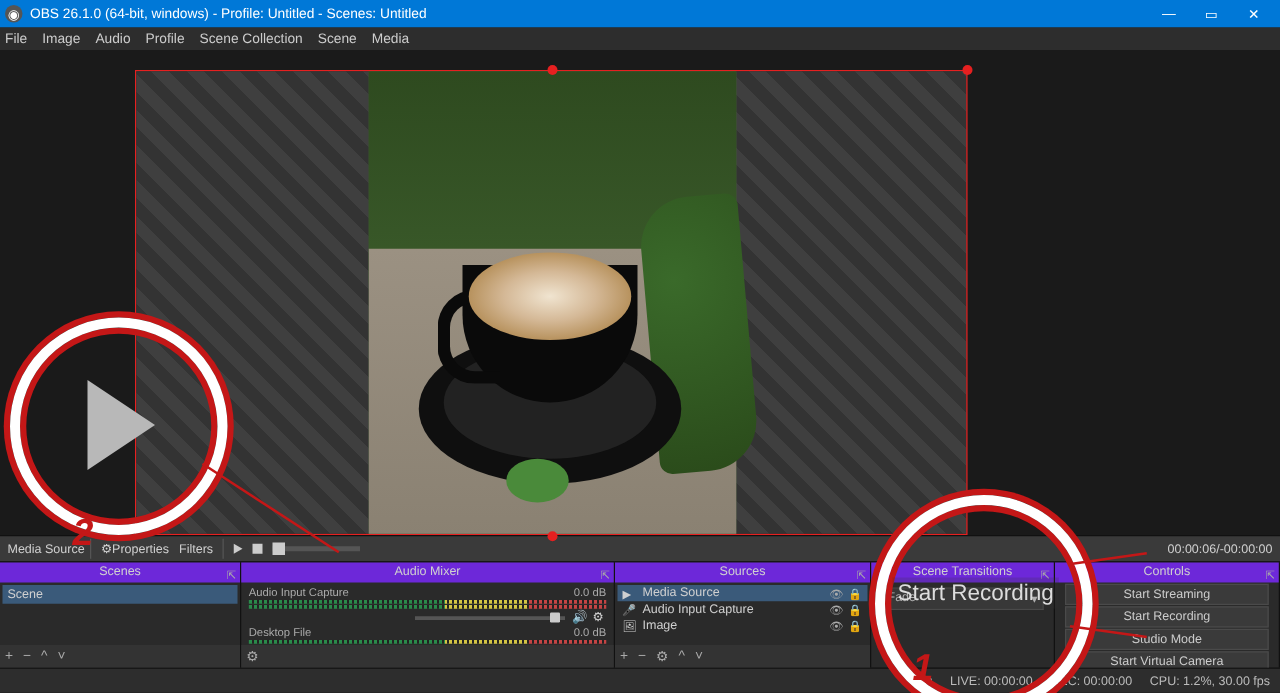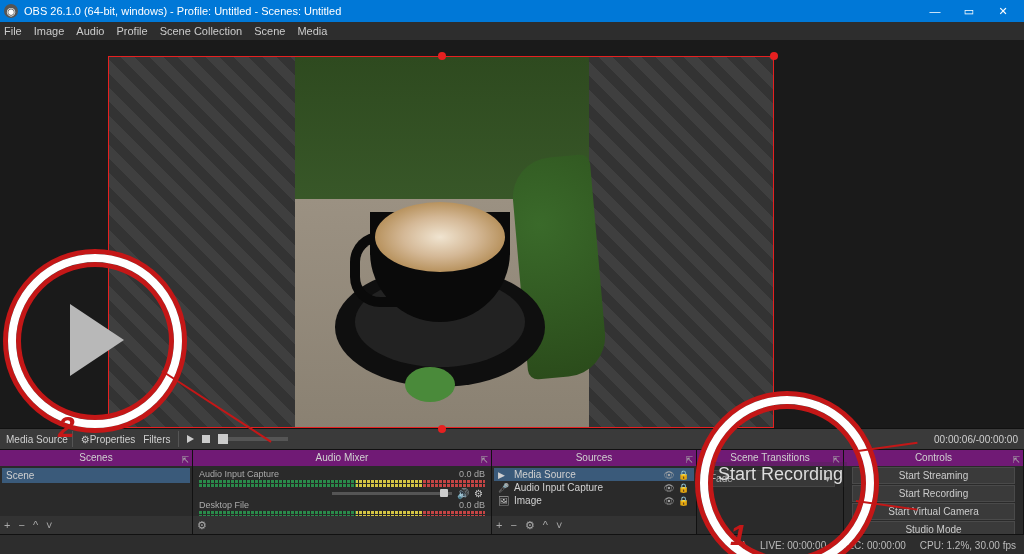--- a/index.html
+++ b/index.html
@@ -28,21 +28,21 @@
 .media-bar{height:20px;background:#3a3a3a;display:flex;align-items:center;padding:0 6px;font-size:10px;border-top:1px solid #111}
 .media-bar .sep{width:1px;height:16px;background:#555;margin:0 4px}
 .media-bar .btn{display:flex;align-items:center;padding:0 4px}
 .media-bar .play-tri{width:0;height:0;border-left:7px solid #ccc;border-top:4px solid transparent;border-bottom:4px solid transparent;margin:0 4px}
 .media-bar .stop-sq{width:8px;height:8px;background:#ccc;margin:0 4px}
 .media-bar .seek{width:70px;height:4px;background:#555;position:relative;margin:0 4px}
 .media-bar .seek::after{content:"";position:absolute;left:0;top:-3px;width:10px;height:10px;background:#ccc}
 .media-bar .spacer{flex:1}
 .panels{height:84px;display:flex;background:#2a2a2a;border-top:1px solid #111}
 .panel{display:flex;flex-direction:column;border-right:1px solid #111}
-.panel-header{height:16px;background:#701a75;text-align:center;font-size:10px;line-height:16px;position:relative}
+.panel-header{height:16px;background:#6d28d9;text-align:center;font-size:10px;line-height:16px;position:relative}
 .panel-header .pop{position:absolute;right:3px;top:2px;font-size:9px;color:#aaa}
 .panel-body{flex:1;overflow:hidden;padding:2px}
 .panel-footer{height:18px;background:#333;display:flex;align-items:center;padding:0 4px;font-size:11px;color:#aaa}
 .panel-footer span{margin-right:8px}
 .scenes{width:192px}
 .audio{width:298px}
 .sources{width:204px}
 .trans{width:146px}
 .controls{flex:1}
 .scene-item{background:#3a5a7a;padding:2px 4px;font-size:10px}
@@ -221,22 +221,22 @@
           <span>▾</span>
         </div>
     </div>
   </div>
 
   <div class="panel controls">
     <div class="panel-header"><span>Controls</span><span class="pop">⇱</span></div>
     <div class="panel-body" id="controls-body" style="padding-top:0">
         <a class="ctrl-btn">Start Streaming</a>
         <a class="ctrl-btn">Start Recording</a>
+        <a class="ctrl-btn">Studio Mode</a>
         <a class="ctrl-btn">Start Virtual Camera</a>
-        <a class="ctrl-btn">Studio Mode</a>
       </div>
   </div>
 
 </div>
 
 <div class="statusbar">
   <span>(●)</span>
   <span>LIVE: 00:00:00</span>
   <span>REC: 00:00:00</span>
   <span>CPU: 1.2%, 30.00 fps</span>

